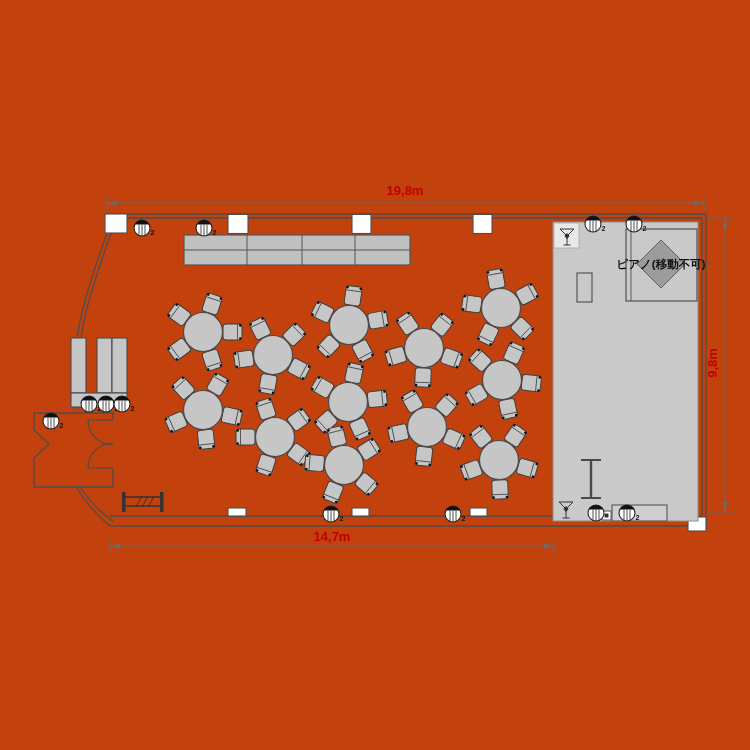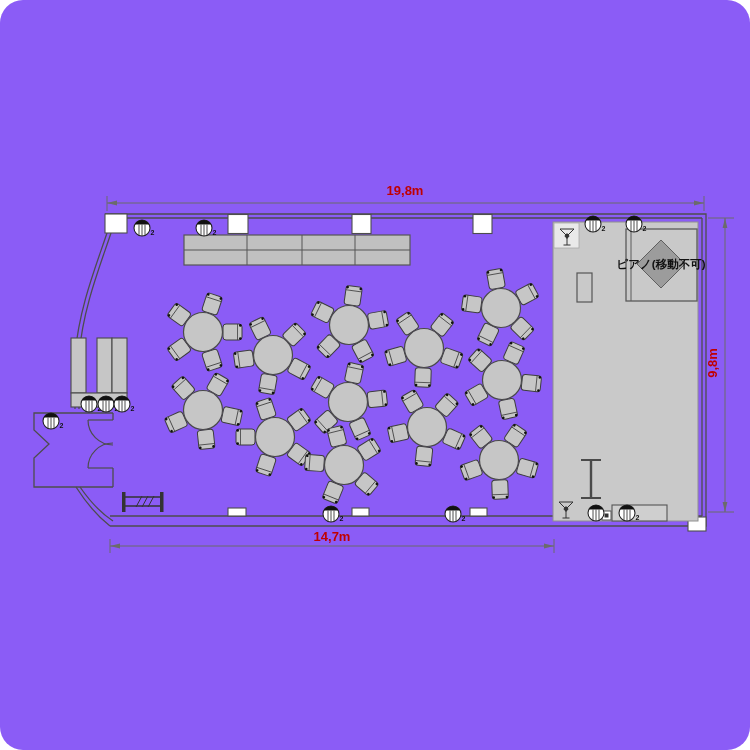--- a/index.html
+++ b/index.html
@@ -1,17 +1,17 @@
 <!DOCTYPE html>
 <html><head>
 <meta charset="utf-8">
 <style>
   html,body{margin:0;padding:0;background:#ffffff;}
-  .canvas{position:relative;width:750px;height:750px;background:#8b5cf6;overflow:hidden;
-          font-family:"Liberation Sans", sans-serif;border-radius:23px;}
+  .canvas{position:relative;width:750px;height:750px;background:#c2410c;overflow:hidden;
+          font-family:"Liberation Sans", sans-serif;}
   svg text{font-family:"Liberation Sans", sans-serif;}
   .dim-label{font-weight:bold;font-size:13px;}
   .piano-label{font-weight:bold;font-size:11.5px;}
   .badge{font-size:7px;font-weight:bold;}
 </style>
 </head>
 <body>
 
 <div class="canvas">
 <svg width="750" height="750" viewBox="0 0 750 750">

